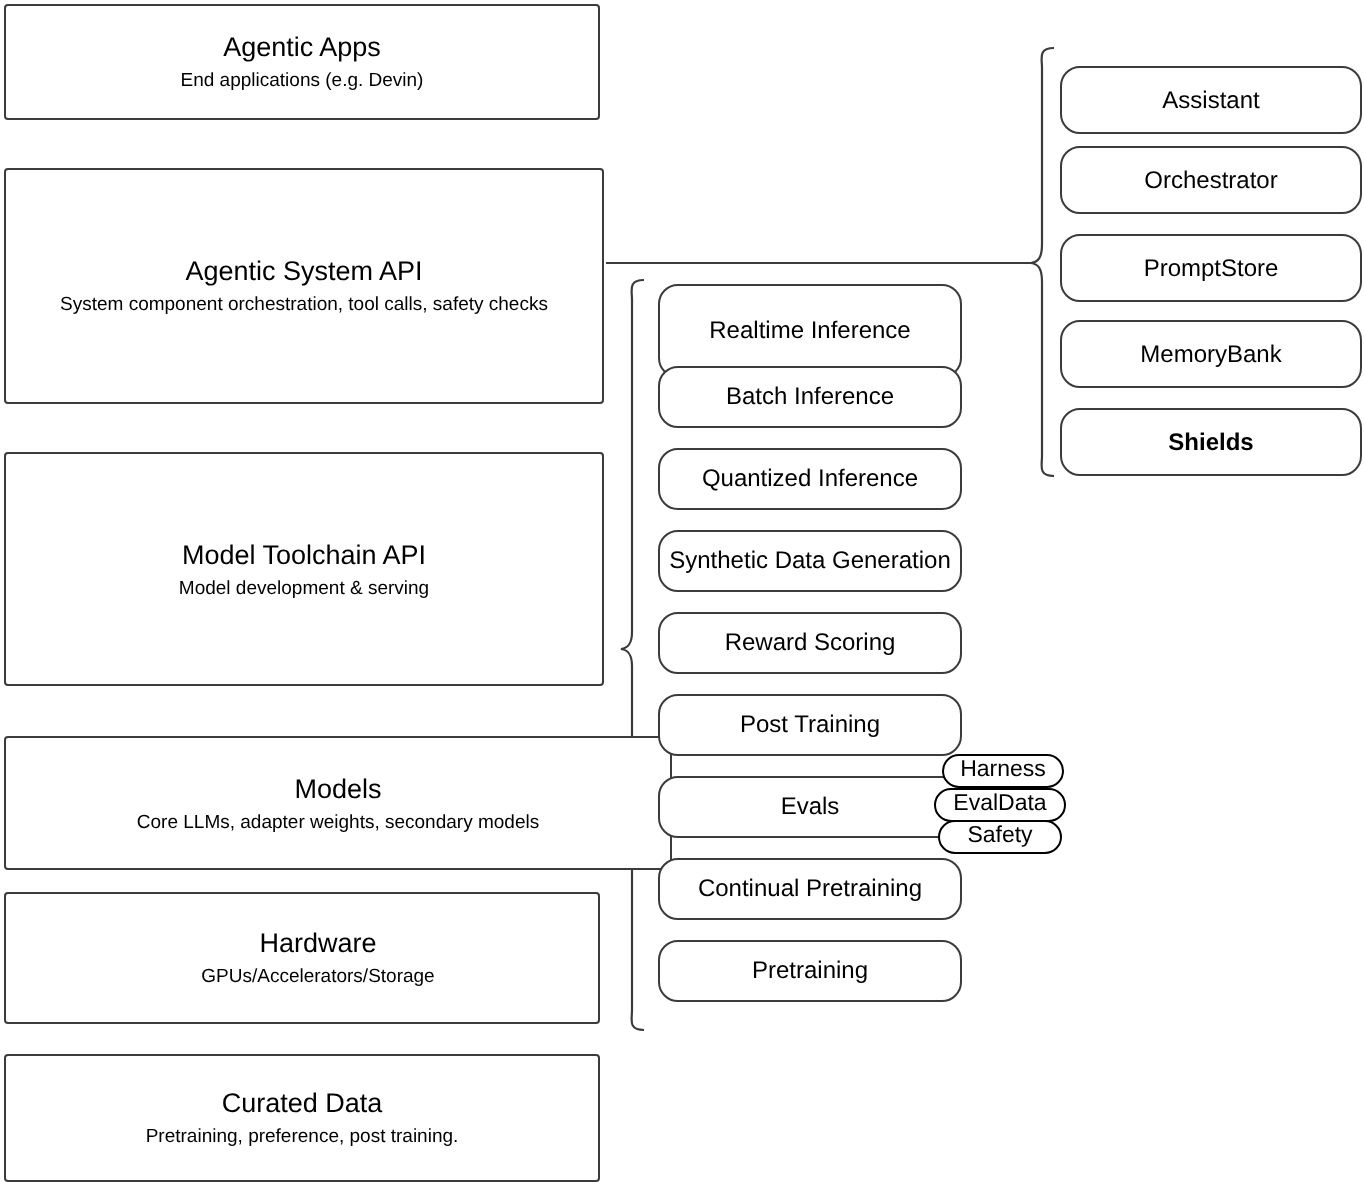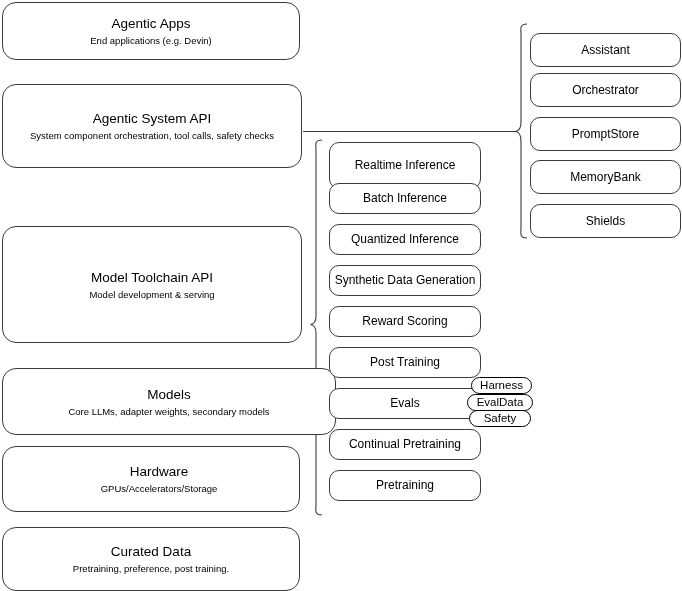--- a/index.html
+++ b/index.html
@@ -32,21 +32,21 @@
     background: #ffffff;
     display: flex;
     flex-direction: column;
     align-items: center;
     justify-content: center;
     text-align: center;
   }
 
   
   .layer-node {
-    border-radius: 14px;
+    border-radius: 2px;
   }
   .layer-title {
     font-size: 13.5px;
     line-height: 17px;
     color: #000;
   }
   .layer-sub {
     font-size: 9.5px;
     line-height: 13px;
     color: #000;
@@ -115,21 +115,21 @@
              C 314 325 316 327 316 333
              L 316 505
              C 316 510 314 515 322 515"></path>
   </svg>
 
   <div class="node layer-node" style="left:2px; top:2px; width:298px; height:58px;">
     <div class="layer-title">Agentic Apps</div>
     <div class="layer-sub">End applications (e.g. Devin)</div>
   </div>
 
-  <div class="node layer-node" style="left:2px; top:84px; width:300px; height:84px;">
+  <div class="node layer-node" style="left:2px; top:84px; width:300px; height:118px;">
     <div class="layer-title">Agentic System API</div>
     <div class="layer-sub">System component orchestration, tool calls, safety checks</div>
   </div>
 
   <div class="node layer-node" style="left:2px; top:226px; width:300px; height:117px;">
     <div class="layer-title">Model Toolchain API</div>
     <div class="layer-sub">Model development &amp; serving</div>
   </div>
 
   <div class="node layer-node" style="left:2px; top:368px; width:334px; height:67px;">
@@ -190,17 +190,17 @@
   </div>
   <div class="node cap-node" style="left:530px; top:73px; width:151px; height:34px;">
     <span>Orchestrator</span>
   </div>
   <div class="node cap-node" style="left:530px; top:117px; width:151px; height:34px;">
     <span>PromptStore</span>
   </div>
   <div class="node cap-node" style="left:530px; top:160px; width:151px; height:34px;">
     <span>MemoryBank</span>
   </div>
-  <div class="node cap-node" style="left:530px; top:204px; width:151px; height:34px;">
+  <div class="node cap-node" style="left:530px; top:204px; width:151px; height:34px;font-weight:bold;">
     <span>Shields</span>
   </div>
 
 </div>
 
 </body></html>

